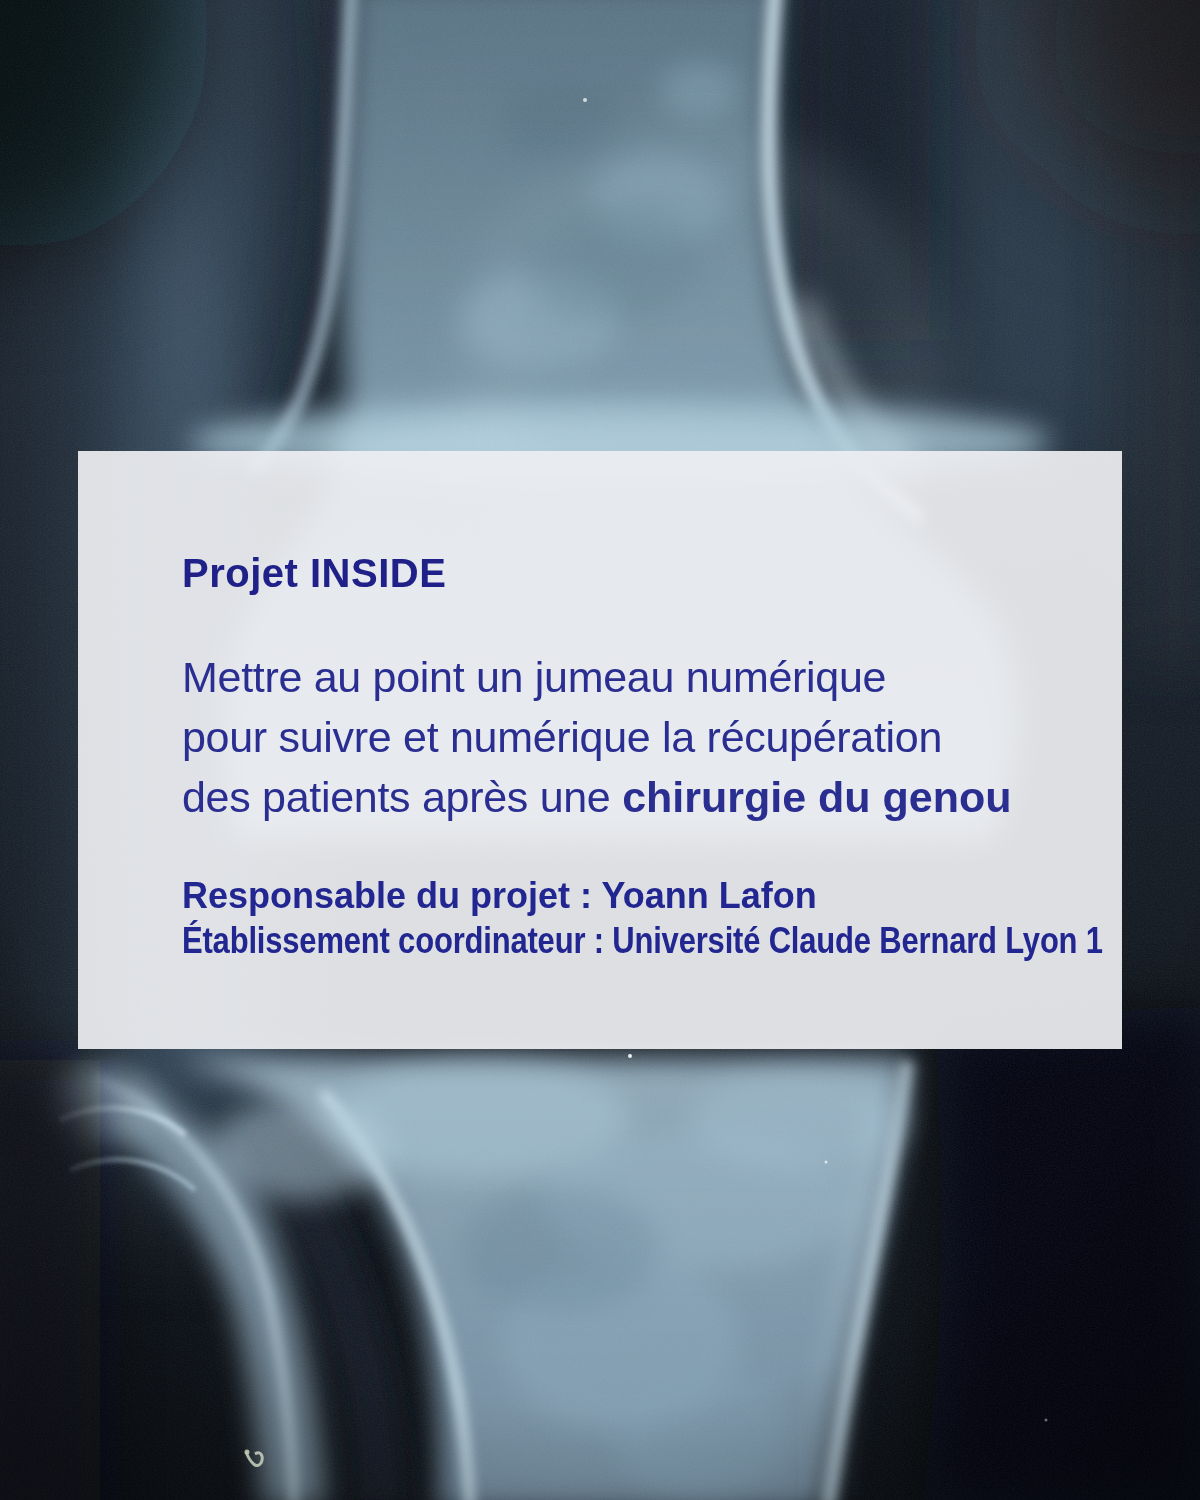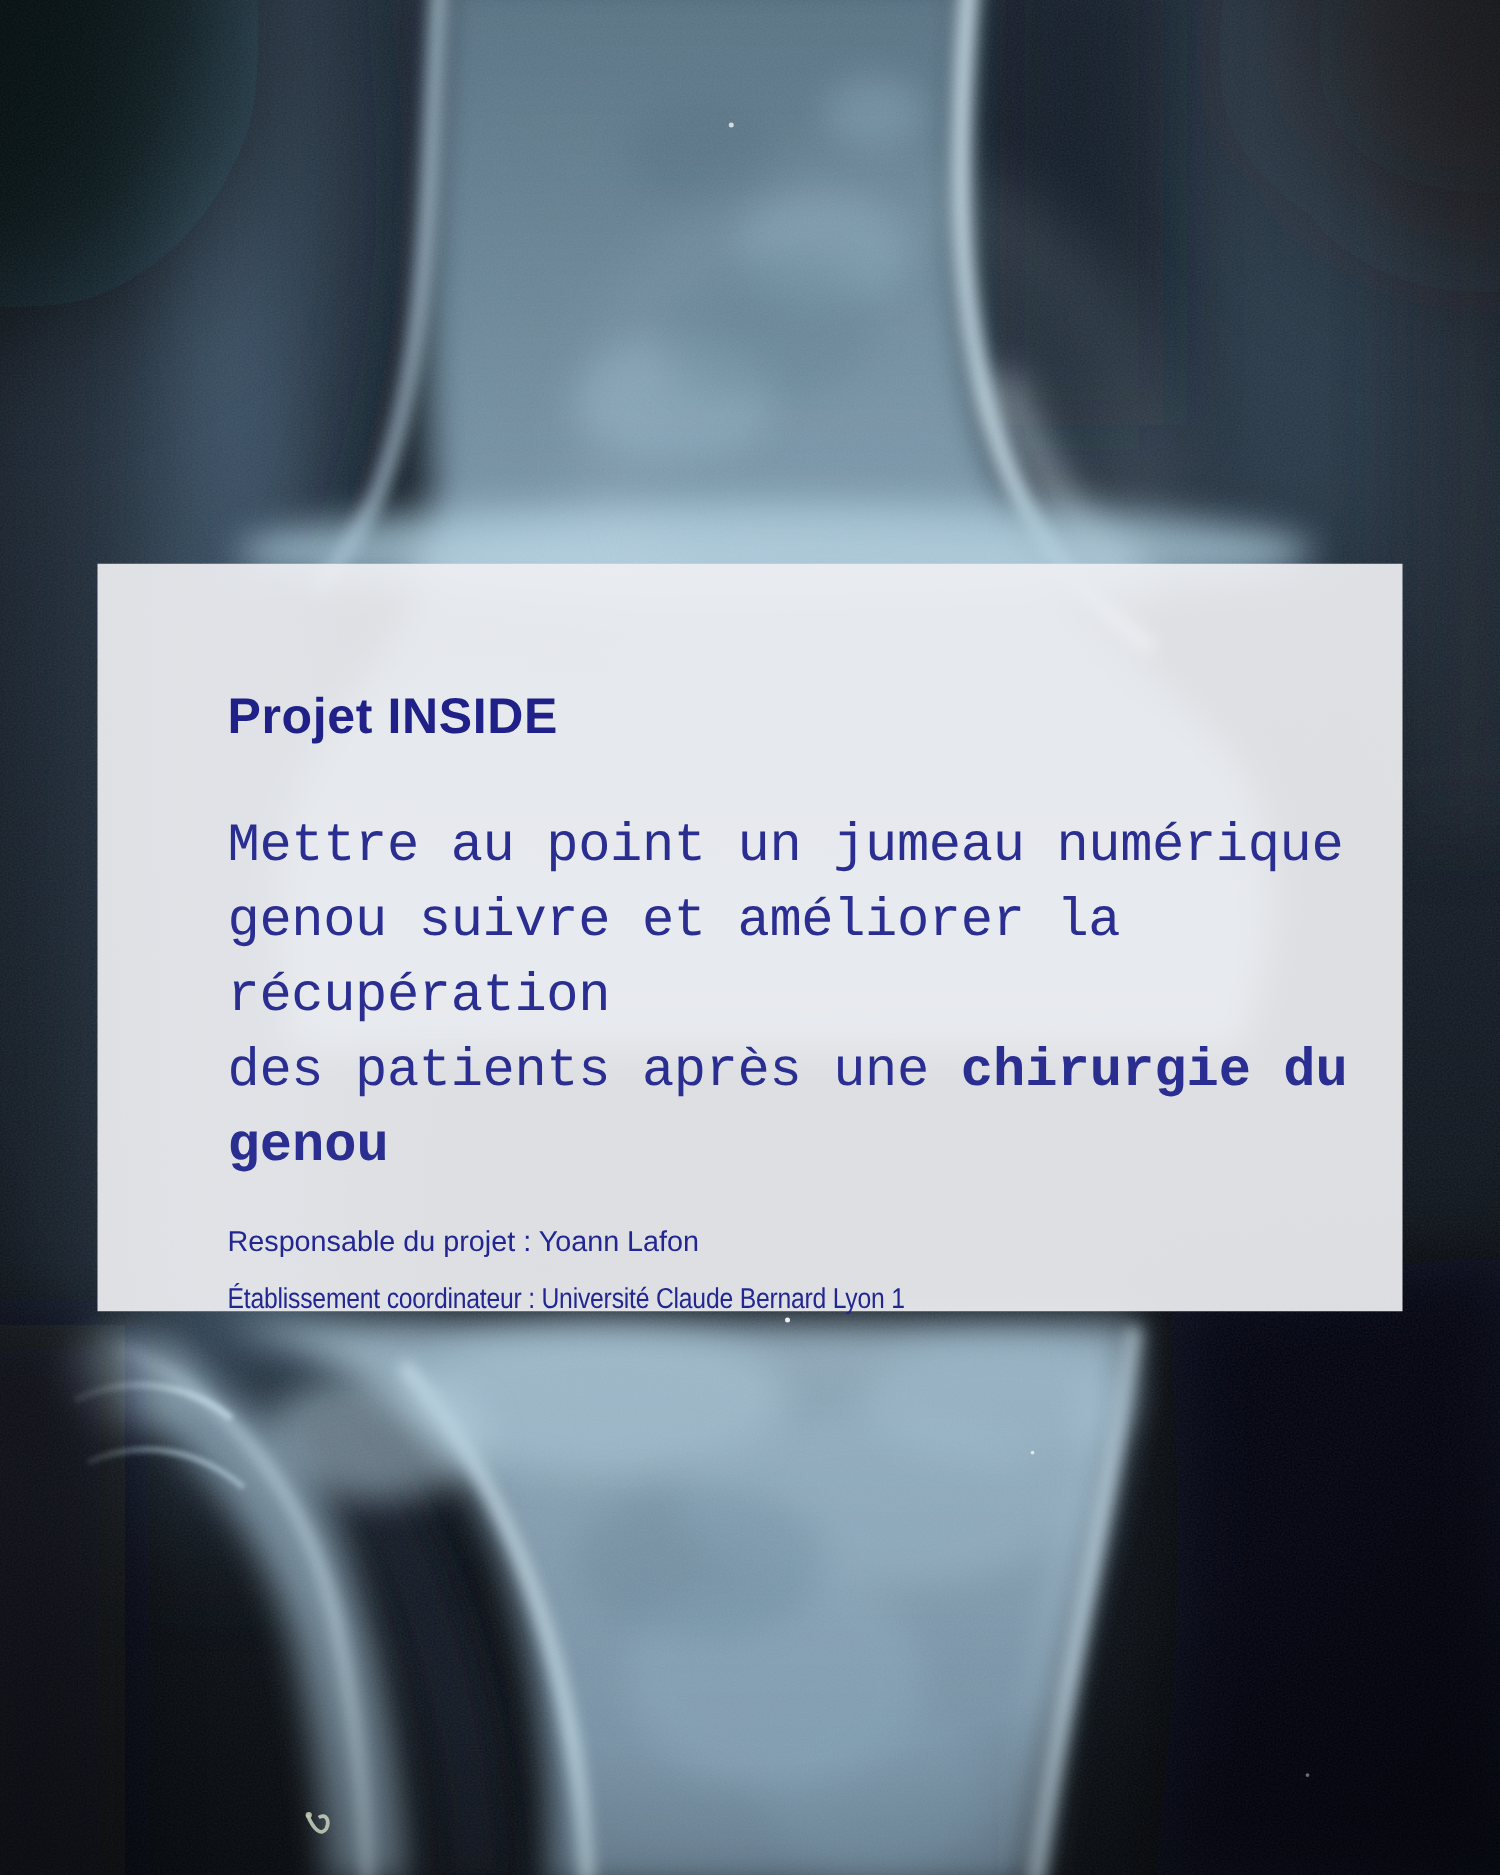--- a/index.html
+++ b/index.html
@@ -19,26 +19,25 @@
     margin:0;
     font-size:40px;line-height:44px;font-weight:700;
     letter-spacing:0.5px;
     color:var(--title-text,#1f2189);
   }
   .card .desc{
     margin:52px 0 0 0;
     font-size:43px;line-height:60px;font-weight:400;
     letter-spacing:-0.3px;
     color:var(--body-text,#2a2e91);
-    font-family:Liberation Mono, monospace;
   }
   .card .desc strong{font-weight:700;letter-spacing:0;margin-top:28px;}
   .card .meta{
-    margin:24px 0 0 0;
-    font-size:23px;line-height:45px;font-weight:400;
+    margin:46px 0 0 0;
+    font-size:36px;line-height:45px;font-weight:700;
     color:var(--meta-text,#222691);
   }
   .card .meta .line{display:block;white-space:nowrap;}
   .card .meta .line.condensed{
     transform:scaleX(0.86);transform-origin:left center;
     letter-spacing:-0.2px;
   }
 </style>
 </head>
 <body>
@@ -166,21 +165,21 @@
 
     <rect width="1200" height="1500" filter="url(#grain)"></rect>
     <rect width="1200" height="1500" fill="url(#gVig)"></rect>
   </svg>
 
   <div class="card">
     <h1 class="title">Projet INSIDE</h1>
 
     <p class="desc">
       <span>Mettre au point un jumeau numérique</span><br>
-      <span>genou suivre et améliorer la récupération</span><br>
+      <span>pour suivre et numérique la récupération</span><br>
       <span>des patients après une </span><strong>chirurgie du genou</strong>
     </p>
 
     <p class="meta">
       <span class="line">Responsable du projet : Yoann Lafon</span>
       <span class="line condensed">Établissement coordinateur : Université Claude Bernard Lyon 1</span>
     </p>
   </div>
 
 </div>

